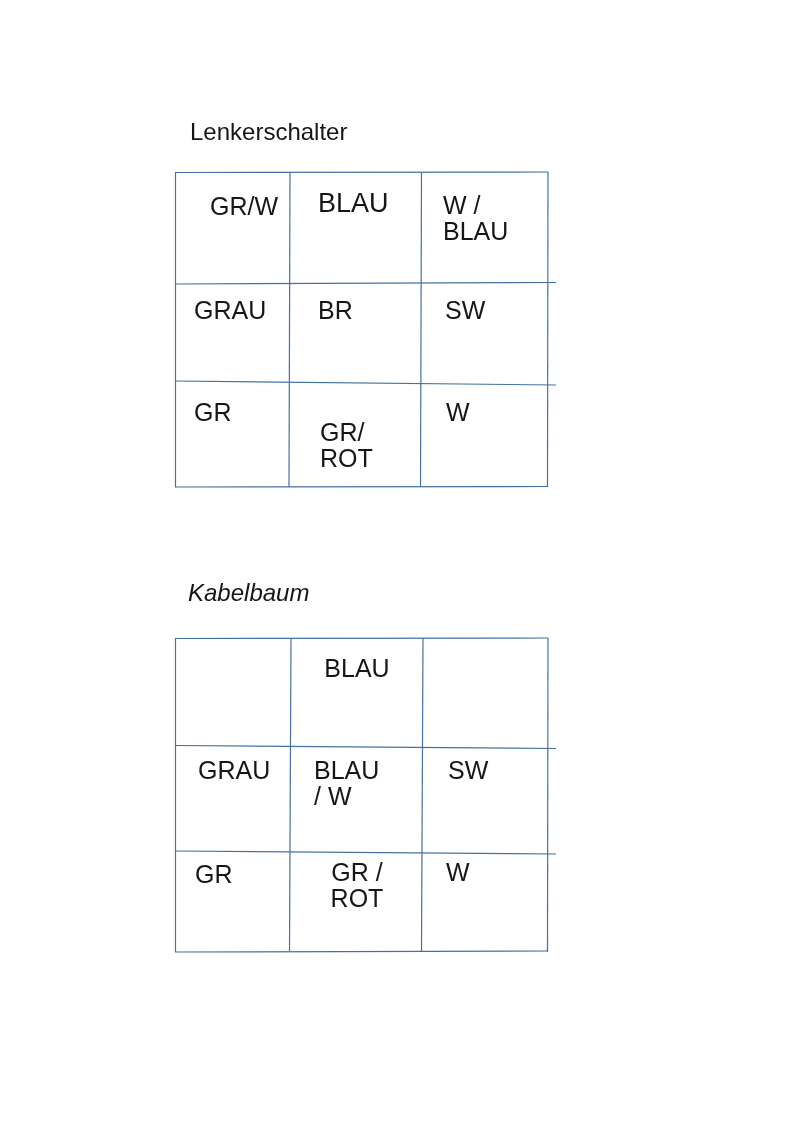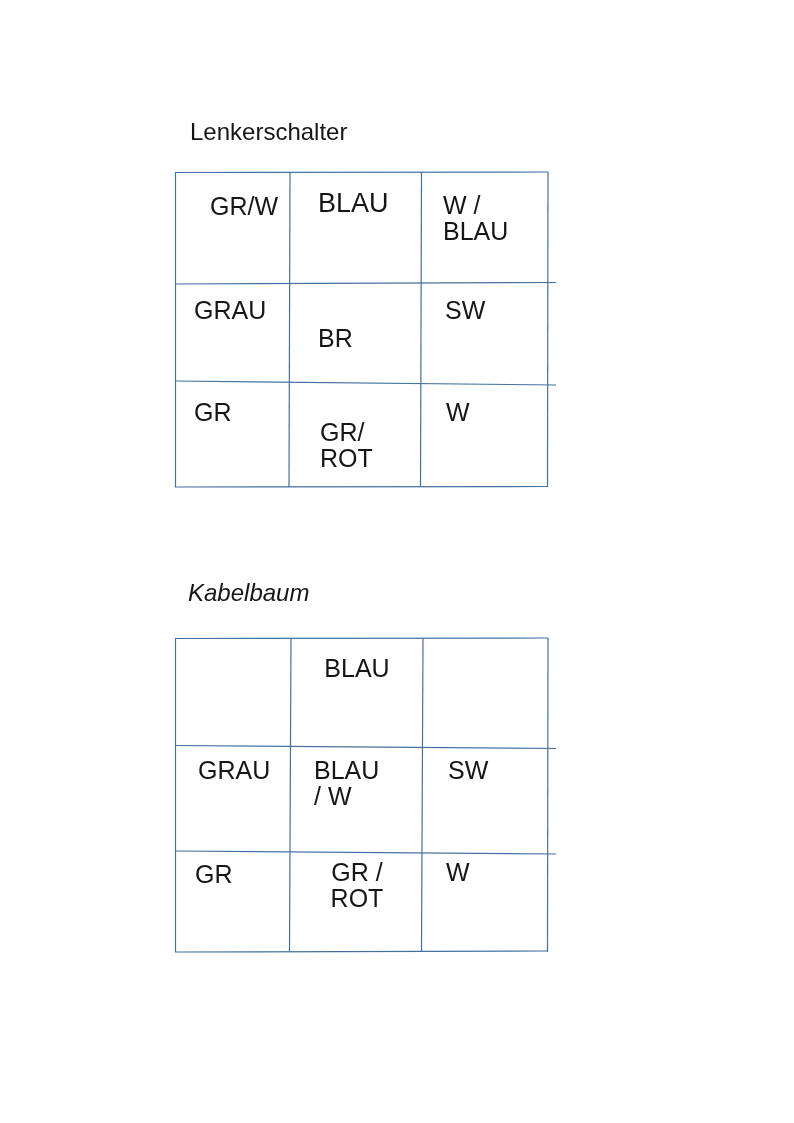--- a/index.html
+++ b/index.html
@@ -35,21 +35,21 @@
     font-size: 25px;
     line-height: 26px;
     white-space: pre-line;
   }
   
   .t1-title { left: 190px; top: 119px; }
   .t1c00 { left: 198px; top: 193px; margin-left: 12px; }
   .t1c01 { left: 318px; top: 189px; font-size: 27px; line-height: 28px; }
   .t1c02 { left: 443px; top: 192px; }
   .t1c10 { left: 194px; top: 297px; }
-  .t1c11 { left: 318px; top: 297px; margin-top: 28px; }
+  .t1c11 { left: 318px; top: 297px; }
   .t1c12 { left: 445px; top: 297px; }
   .t1c20 { left: 194px; top: 399px; }
   .t1c21 { left: 320px; top: 419px; }
   .t1c22 { left: 446px; top: 399px; }
   
   .t2-title { left: 188px; top: 580px; font-style: italic; }
   .t2c00 { left: 178px; top: 655px; }
   .t2c01 { left: 291px; top: 655px; width: 132px; text-align: center; }
   .t2c02 { left: 426px; top: 655px; }
   .t2c10 { left: 198px; top: 757px; }

